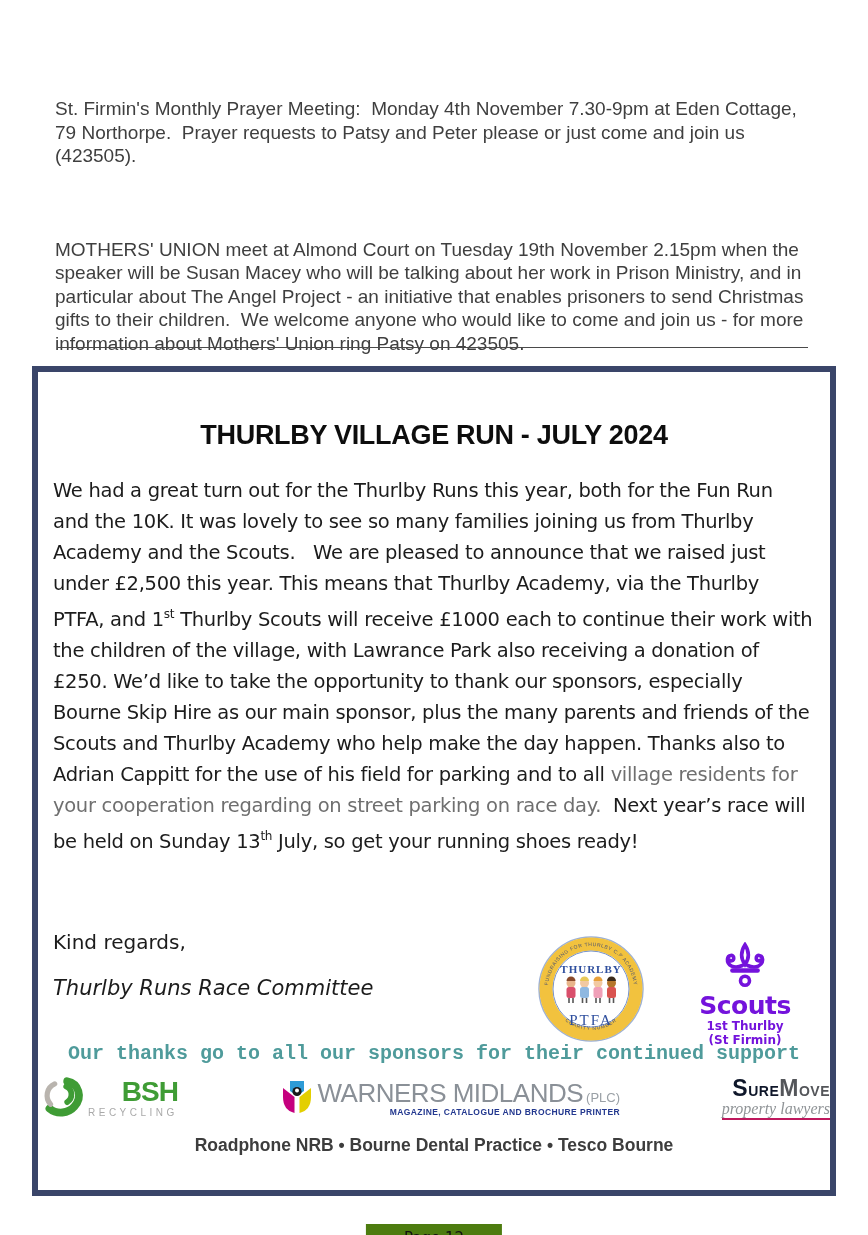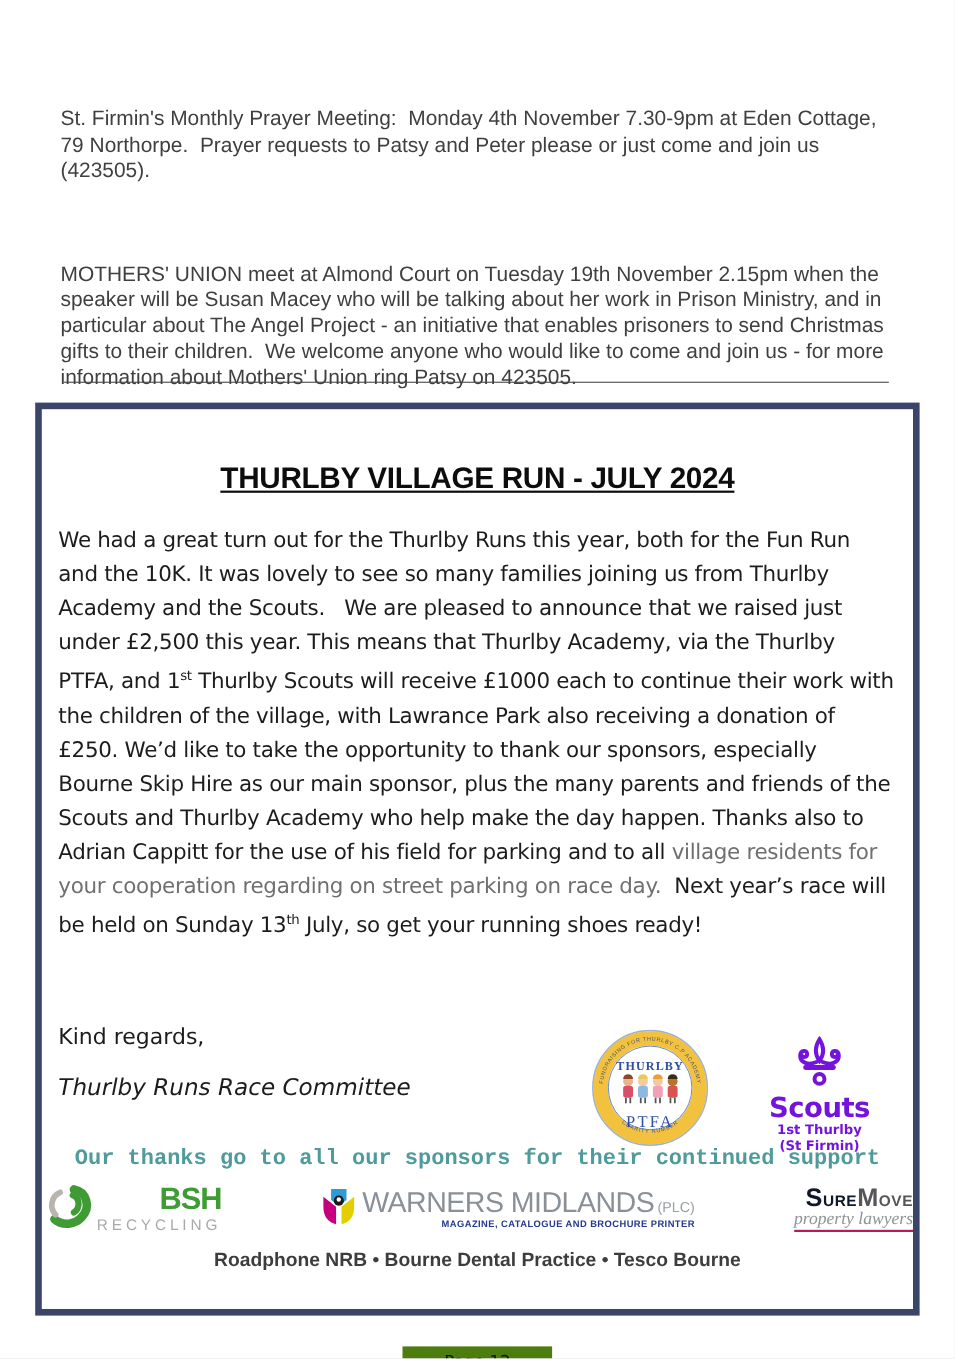--- a/index.html
+++ b/index.html
@@ -12,21 +12,21 @@
   .notices{position:absolute;left:55px;top:50px;width:760px;
     font-size:19px;line-height:23.5px;color:#3f3f3f;white-space:pre-wrap;}
   .notices p{margin:0 0 23px 0;}
   
   .separator{position:absolute;left:58px;top:347px;width:750px;border-top:1.5px solid #4a4a4a;}
   
   .article-box{position:absolute;left:32px;top:366px;width:792px;height:818px;
     border:6px solid #3a4569;background:#ffffff;}
   .article-title{position:absolute;left:0;top:48px;width:100%;margin:0;text-align:center;
     font-family:"Liberation Sans",sans-serif;font-weight:bold;font-size:27px;
-    letter-spacing:-0.3px;color:#0d0d0d;text-decoration:underline;}
+    letter-spacing:-0.3px;color:#0d0d0d;}
   .article-body{position:absolute;left:15px;top:103px;width:760px;margin:0;
     font-family:"DejaVu Sans",sans-serif;font-size:19.5px;line-height:31px;
     letter-spacing:-0.3px;color:#1c1c1c;white-space:pre-wrap;}
   .seg-normal{}
   .seg-sup{vertical-align:super;font-size:0.62em;}
   .seg-gray{color:#6f6f6f;}
   .closing{position:absolute;left:15px;top:558px;font-family:"DejaVu Sans",sans-serif;
     font-size:20px;color:#1c1c1c;}
   .signature{position:absolute;left:15px;top:604px;font-family:"DejaVu Sans",sans-serif;
     font-size:21px;font-style:italic;color:#1c1c1c;}
@@ -38,21 +38,21 @@
     letter-spacing:-0.5px;line-height:26px;}
   .scouts-sub{font-family:"DejaVu Sans",sans-serif;font-weight:bold;font-size:12px;line-height:14px;}
   
   .thanks-line{position:absolute;left:0;top:670px;width:100%;text-align:center;
     font-family:Liberation Mono, monospace;font-weight:bold;font-size:20px;color:#4f9b9b;}
   .sponsor-row{position:absolute;left:0;top:704px;width:100%;display:flex;
     align-items:center;justify-content:space-between;gap:30px;}
   .bsh-logo{display:flex;align-items:center;gap:2px;}
   .bsh-text{display:flex;flex-direction:column;align-items:flex-end;line-height:1;}
   .bsh-name{font-family:"Liberation Sans",sans-serif;font-weight:bold;font-size:28px;color:#3f9c35;letter-spacing:-1px;}
-  .bsh-sub{font-family:"Liberation Sans",sans-serif;font-size:14px;color:#a9a9a9;letter-spacing:3.5px;margin-top:2px;}
+  .bsh-sub{font-family:"Liberation Sans",sans-serif;font-size:10px;color:#a9a9a9;letter-spacing:3.5px;margin-top:2px;}
   .warners-logo{display:flex;align-items:center;gap:4px;}
   .warners-text{display:flex;flex-direction:column;line-height:1;}
   .warners-nameline{display:flex;align-items:baseline;gap:3px;}
   .warners-name{font-family:"Liberation Sans",sans-serif;font-weight:300;font-size:26px;color:#8a9097;letter-spacing:-0.5px;}
   .warners-plc{font-family:"Liberation Sans",sans-serif;font-size:13px;color:#9aa0a6;}
   .warners-tagline{font-family:"Liberation Sans",sans-serif;font-weight:bold;font-size:8.5px;
     color:#23388f;letter-spacing:0.4px;margin-top:2px;align-self:flex-end;padding-left:21px;}
   .suremove-logo{display:flex;flex-direction:column;align-items:flex-end;line-height:1;}
   .sm-word{display:inline-block;font-family:"Liberation Sans",sans-serif;font-weight:bold;font-size:14px;letter-spacing:0.5px;}
   .sm-word::first-letter{font-size:23px;}

